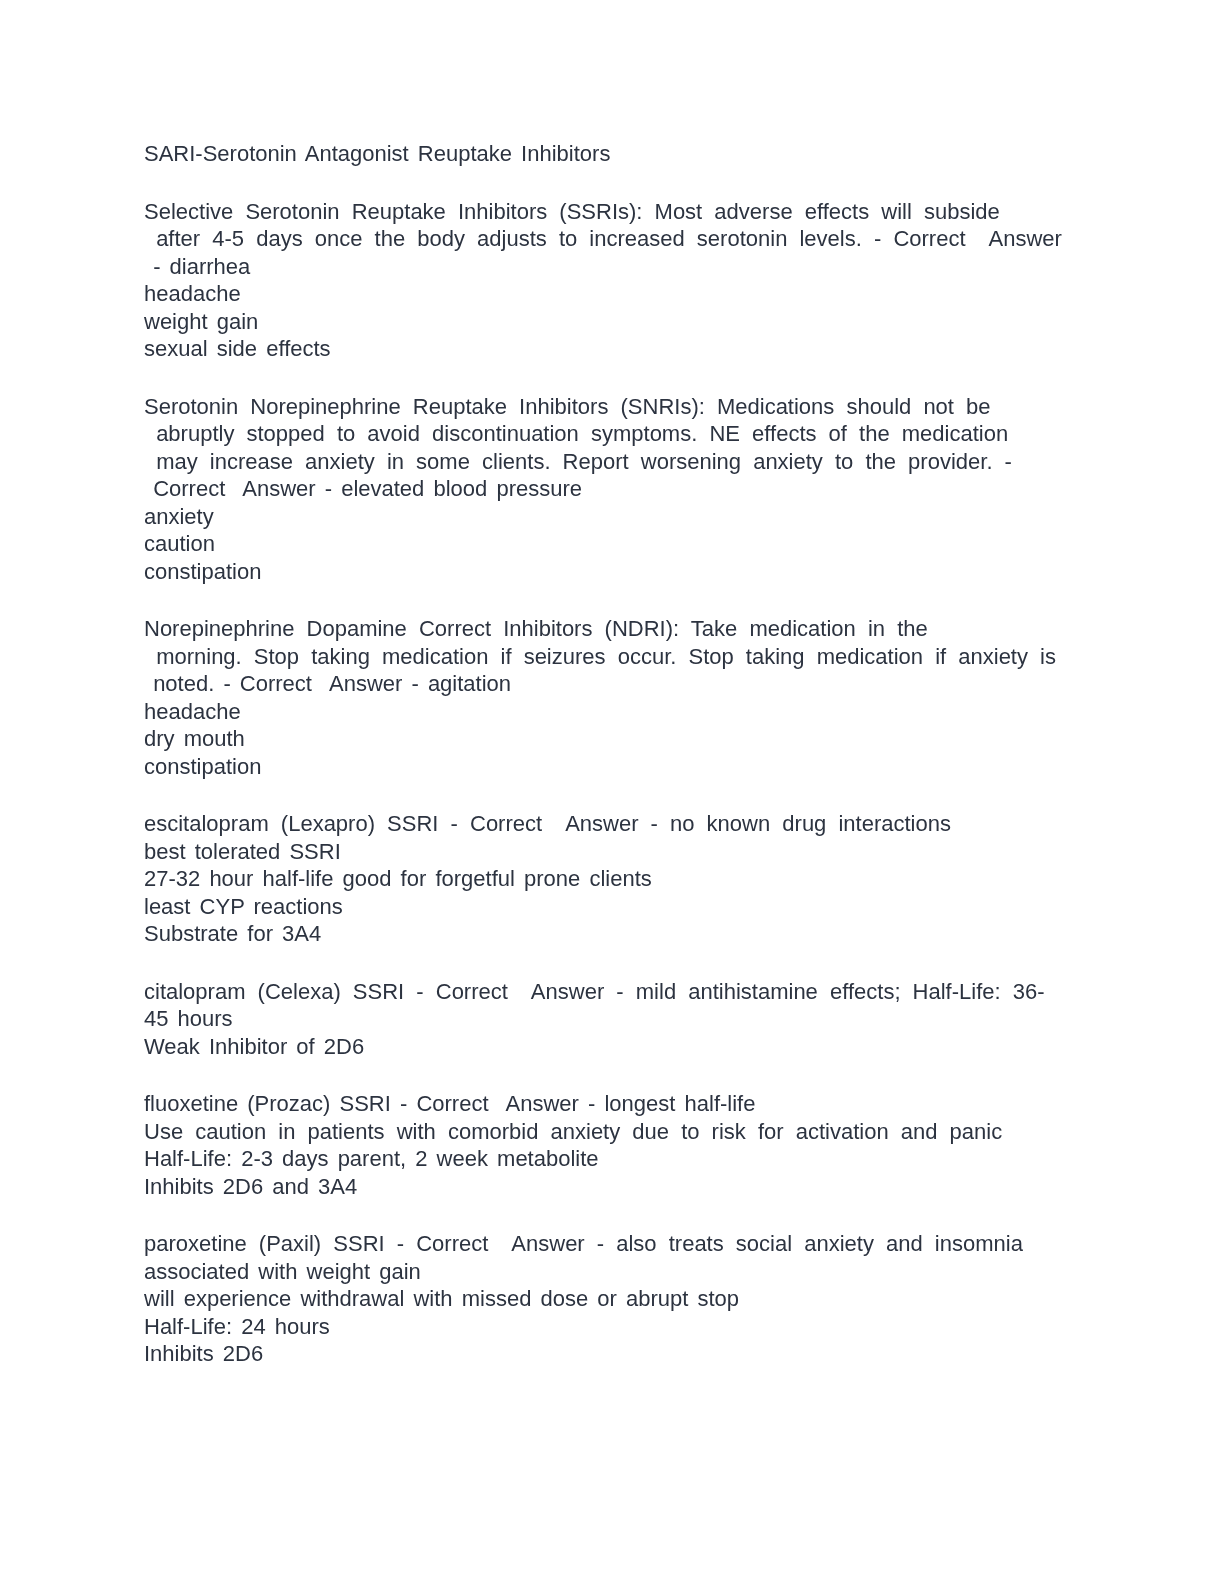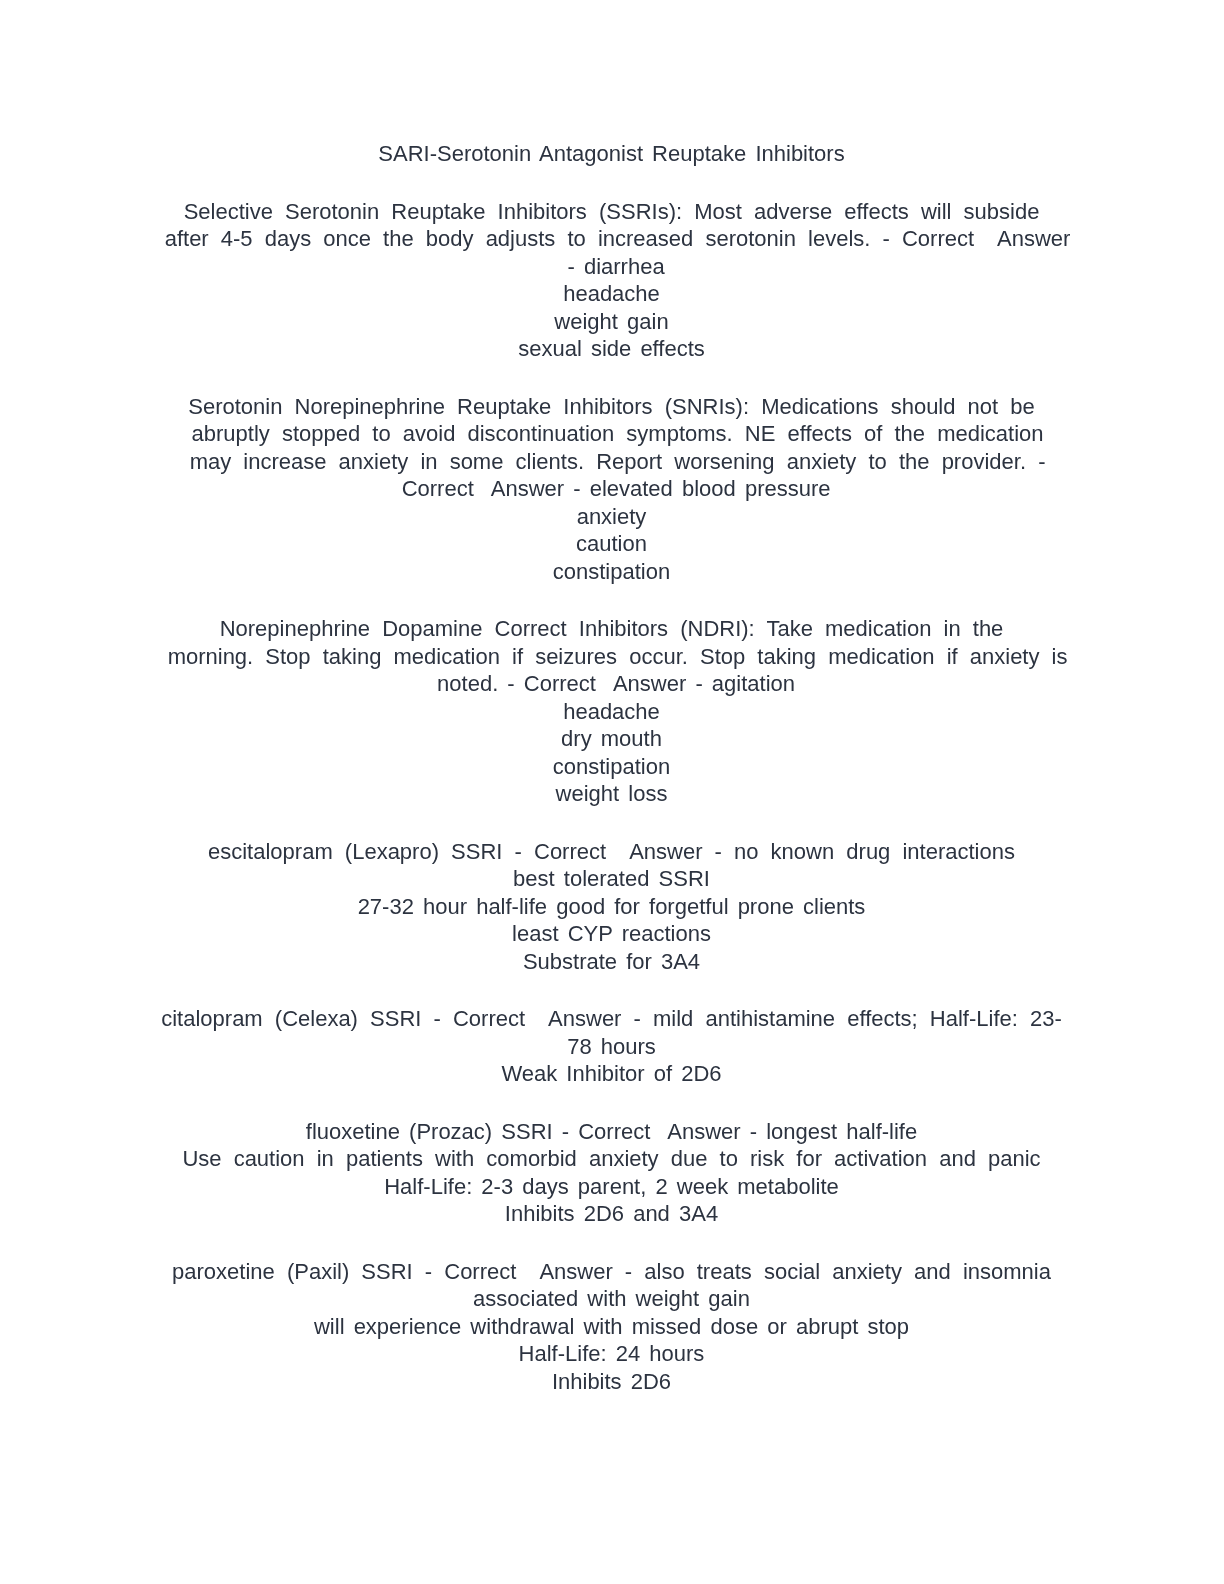--- a/index.html
+++ b/index.html
@@ -23,21 +23,20 @@
     padding: 140px 145px 0 144px;
     background: #ffffff;
   }
   .block {
     margin: 0 0 30px 0;
   }
   .line {
     white-space: pre-wrap;
     word-spacing: 3px;
     letter-spacing: 0px;
-    text-align: center;
   }
   
   .line.j {
     word-spacing: 6px;
   }
 </style>
 </head>
 <body>
 
 <div class="page">
@@ -65,34 +64,33 @@
     <div class="line">constipation</div>
   </div>
 
   <div class="block">
     <div class="line j">Norepinephrine Dopamine Correct Inhibitors (NDRI): Take medication in the</div>
     <div class="line j"> morning. Stop taking medication if seizures occur. Stop taking medication if anxiety is</div>
     <div class="line"> noted. - Correct  Answer - agitation</div>
     <div class="line">headache</div>
     <div class="line">dry mouth</div>
     <div class="line">constipation</div>
-    <div class="line">weight loss</div>
   </div>
 
   <div class="block">
     <div class="line j">escitalopram (Lexapro) SSRI - Correct  Answer - no known drug interactions</div>
     <div class="line">best tolerated SSRI</div>
     <div class="line">27-32 hour half-life good for forgetful prone clients</div>
     <div class="line">least CYP reactions</div>
     <div class="line">Substrate for 3A4</div>
   </div>
 
   <div class="block">
-    <div class="line j">citalopram (Celexa) SSRI - Correct  Answer - mild antihistamine effects; Half-Life: 23-</div>
-    <div class="line">78 hours</div>
+    <div class="line j">citalopram (Celexa) SSRI - Correct  Answer - mild antihistamine effects; Half-Life: 36-</div>
+    <div class="line">45 hours</div>
     <div class="line">Weak Inhibitor of 2D6</div>
   </div>
 
   <div class="block">
     <div class="line">fluoxetine (Prozac) SSRI - Correct  Answer - longest half-life</div>
     <div class="line j">Use caution in patients with comorbid anxiety due to risk for activation and panic</div>
     <div class="line">Half-Life: 2-3 days parent, 2 week metabolite</div>
     <div class="line">Inhibits 2D6 and 3A4</div>
   </div>
 

